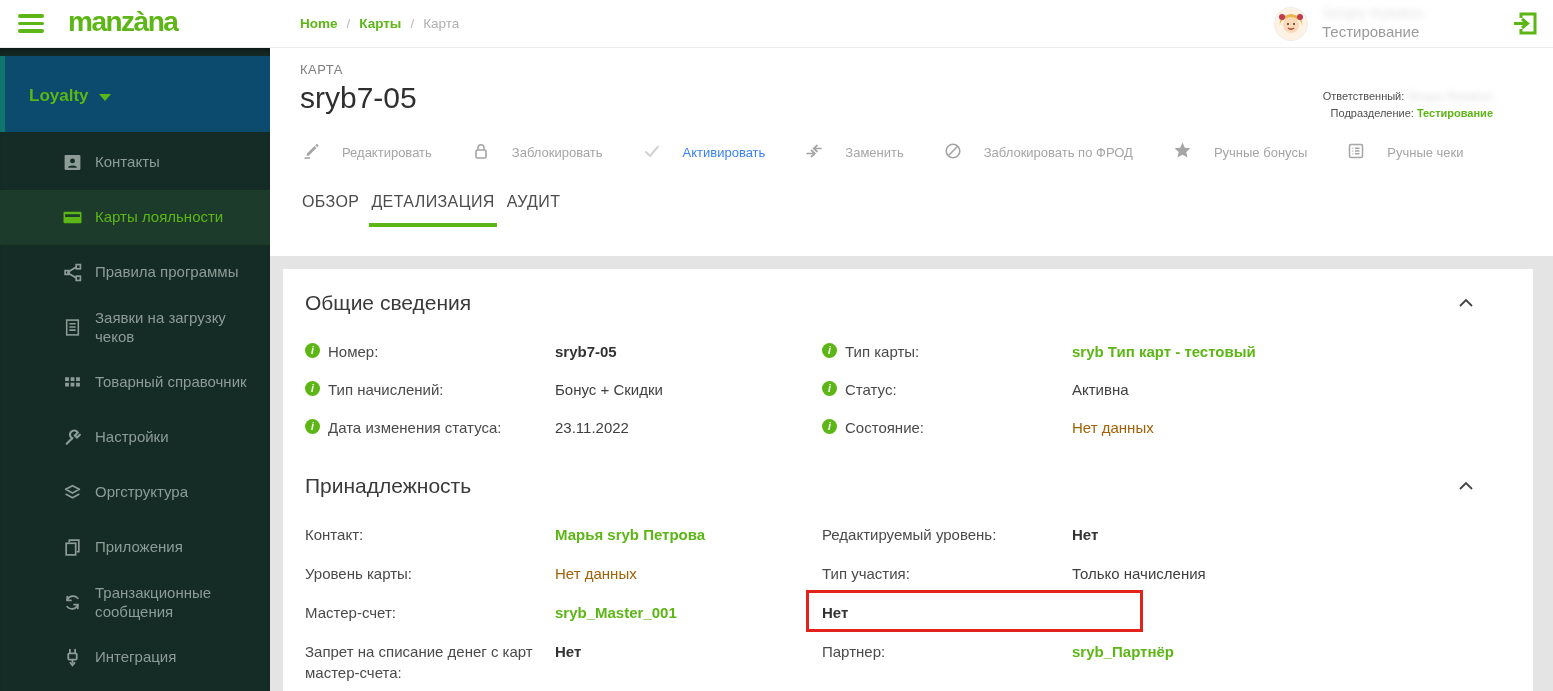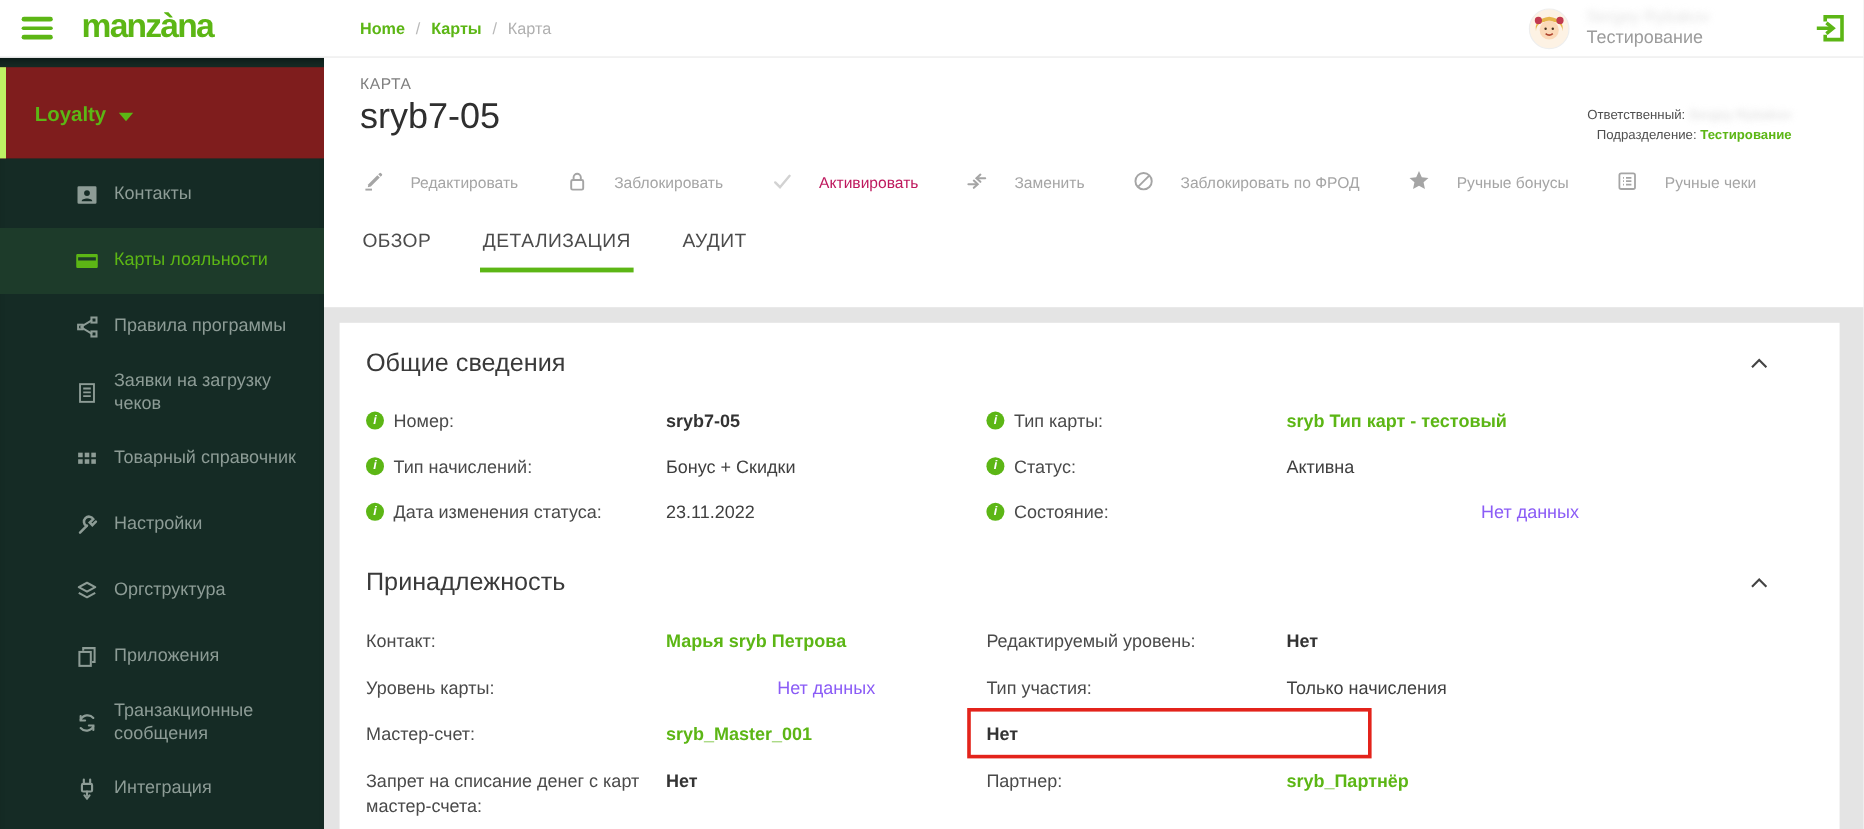--- a/index.html
+++ b/index.html
@@ -18,21 +18,21 @@
   .breadcrumb .bc-current { color:#b0b0b0; }
   .topbar-right { margin-left:auto; display:flex; align-items:center; gap:14px; padding-right:14px; }
   .avatar { width:34px; height:34px; border-radius:50%; border:1px solid #eee; background:#fdf2e4; overflow:hidden; flex:0 0 auto; }
   .user-block { line-height:1.25; text-align:left; min-width:150px; }
   .user-name { font-size:14px; color:#d9d9d9; filter:blur(3px); opacity:.75; }
   .user-dept { font-size:15px; color:#9b9b9b; }
   .logout-btn { margin-left:26px; cursor:pointer; display:flex; align-items:center; }
 
   
   .sidebar { position:absolute; top:48px; left:0; width:270px; bottom:0; background:#152b25; box-shadow:inset 0 8px 9px -7px rgba(0,0,0,.65); z-index:4; }
-  .module { background:#7f1d1d; border-left:5px solid #bef264; padding:30px 0 26px 24px; margin-top:8px; cursor:pointer; }
+  .module { background:#0c4a6e; border-left:5px solid #0f766e; padding:30px 0 26px 24px; margin-top:8px; cursor:pointer; }
   .module-label { color:#5cb615; font-size:17px; font-weight:700; display:flex; align-items:center; gap:10px; }
   .module-label .tri { width:0; height:0; border-left:6px solid transparent; border-right:6px solid transparent; border-top:7px solid #5cb615; margin-top:2px; }
   .nav { list-style:none; margin-top:3px; }
   .nav li { height:55px; display:flex; align-items:center; padding-left:63px; padding-right:14px; color:#8d9c96; font-size:15px; cursor:pointer; line-height:1.25; }
   .nav li .nico { width:19px; flex:0 0 19px; margin-right:13px; display:flex; align-items:center; }
   .nav li svg { stroke:#8d9c96; fill:none; }
   .nav li .fillico svg { fill:#8d9c96; stroke:none; }
   .nav li.active { background:#1d3b2a; color:#5cb615; }
   .nav li.active svg { stroke:#5cb615; }
   .nav li.active .fillico svg { fill:#5cb615; stroke:none; }
@@ -43,42 +43,42 @@
   .kicker { font-size:13px; color:#7e7e7e; letter-spacing:.5px; }
   .card-title { font-size:30px; color:#2f2f2f; font-weight:400; margin-top:4px; }
   .head-right { text-align:right; font-size:11px; color:#4f4f4f; line-height:1.5; padding-top:26px; }
   .resp-val { color:#dcdcdc; filter:blur(3px); opacity:.8; font-weight:700; }
   .dept-val { color:#5cb615; font-weight:700; }
 
   .toolbar { display:flex; align-items:center; gap:40px; padding:20px 0 14px 32px; }
   .tbtn { display:flex; align-items:center; gap:22px; color:#a5a5a5; font-size:13px; cursor:pointer; white-space:nowrap; }
   .tbtn svg { stroke:#a5a5a5; fill:none; }
   .tbtn .tfill svg { fill:#a5a5a5; stroke:none; }
-  .tbtn.disabled { color:#be185d; cursor:default; }
+  .tbtn.disabled { color:#3b82f6; cursor:default; }
   .tbtn.disabled svg { stroke:#d2d2d2; }
 
-  .tabs { display:flex; gap:39px; padding-left:30px; margin-top:10px; }
+  .tabs { display:flex; gap:8px; padding-left:30px; margin-top:10px; }
   .tab { font-size:16px; color:#4c4c4c; letter-spacing:.4px; padding:6px 2px 12px; cursor:pointer; border-bottom:4px solid transparent; }
   .tab.active { border-bottom-color:#5cb615; }
 
   .content { position:absolute; left:0; right:0; top:208px; bottom:0; background:#e4e4e4; padding:13px 20px 0 13px; }
   .panel { background:#fff; min-height:480px; padding:14px 55px 30px 22px; position:relative; }
 
   .section-head { display:flex; align-items:center; justify-content:space-between; margin-top:8px; }
   .section-title { font-size:21px; color:#3a3a3a; font-weight:400; }
   .collapse-btn { cursor:pointer; display:flex; padding:4px; }
 
   .fields { display:grid; grid-template-columns:517px 1fr; row-gap:17px; margin:26px 0 6px; }
   .field { display:grid; grid-template-columns:250px 1fr; align-items:start; font-size:15px; position:relative; }
   .flabel { color:#4a4a4a; padding-right:18px; line-height:1.4; display:flex; align-items:flex-start; }
   .info-dot { width:15px; height:15px; border-radius:50%; background:#5cb615; color:#fff; font-size:10.5px; font-weight:700; display:inline-flex; align-items:center; justify-content:center; margin-right:8px; flex:0 0 15px; margin-top:2px; font-style:italic; }
   .fvalue { color:#3f3f3f; line-height:1.4; }
   .v-bold { font-weight:700; color:#333; }
   .v-link { font-weight:700; color:#5cb615; cursor:pointer; }
-  .v-muted { color:#8b5cf6;text-align:center; }
+  .v-muted { color:#a16207; }
   .red-frame { position:absolute; left:-16px; top:-12px; width:337px; height:calc(100% + 21px); border:3px solid #e3231b; pointer-events:none; }
   .sect-gap { height:22px; }
 </style>
 </head>
 <body>
 
 <header class="topbar">
   <div class="logo-zone">
     <div class="burger">
         <span></span>

